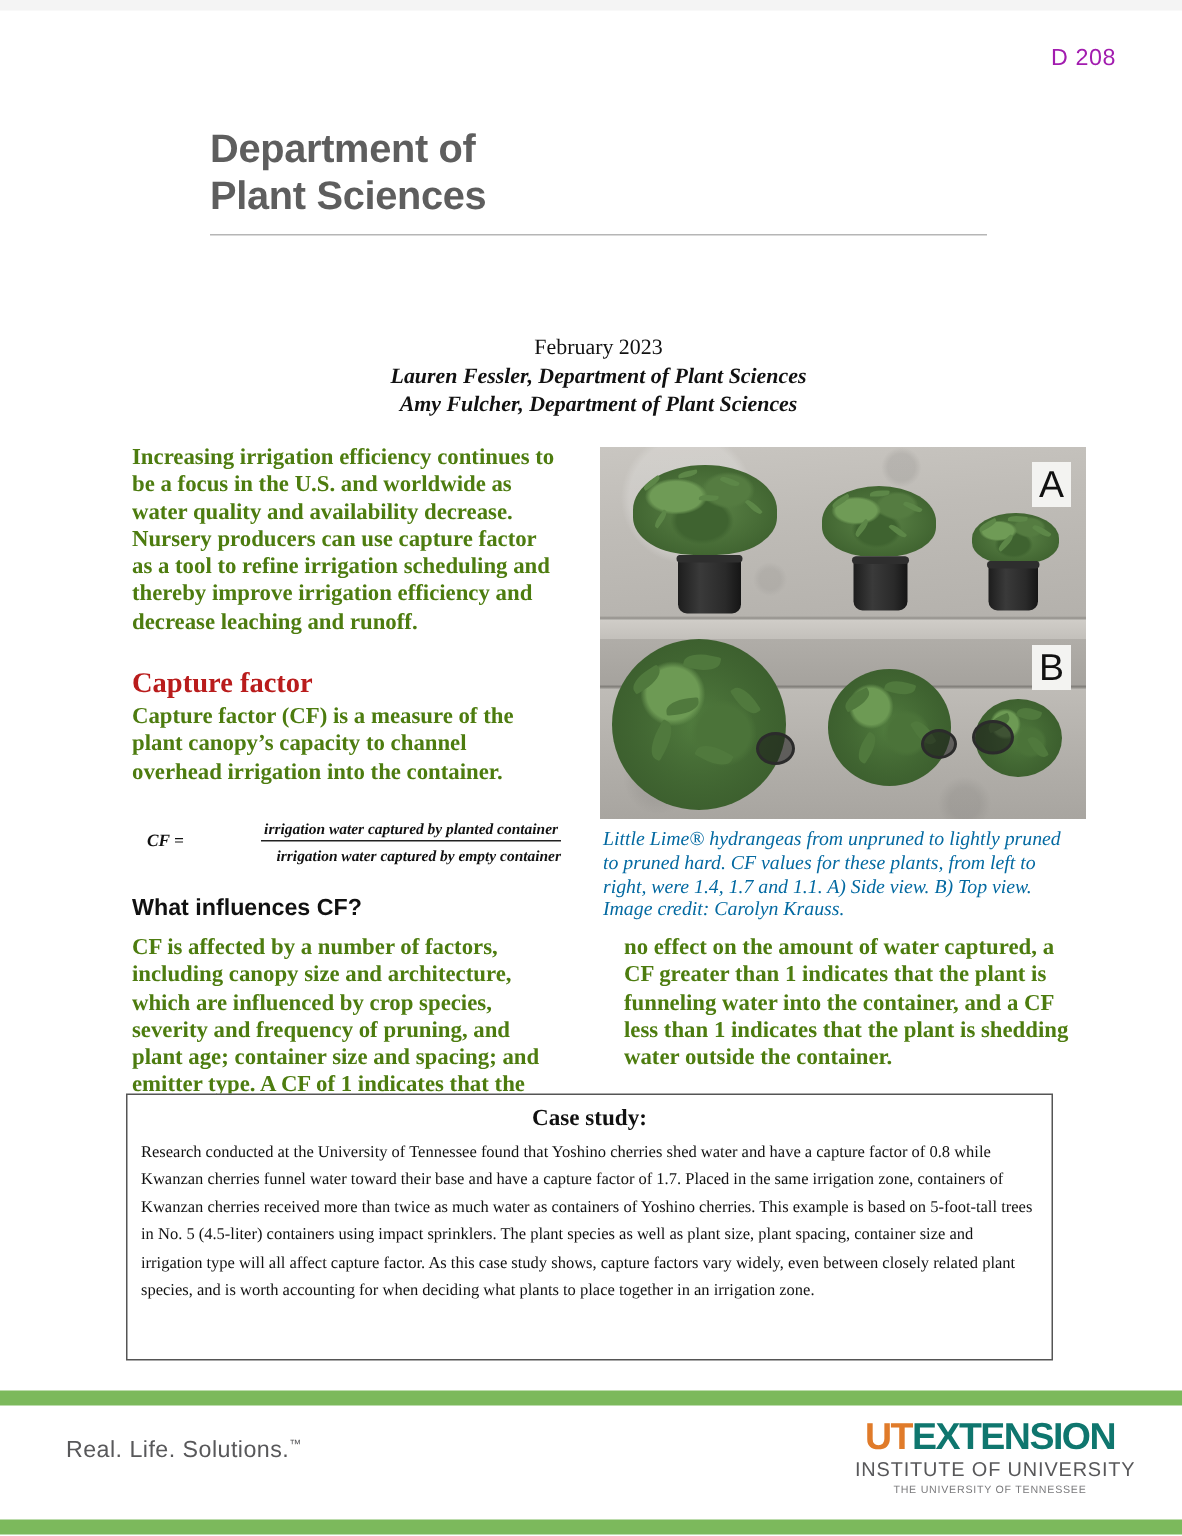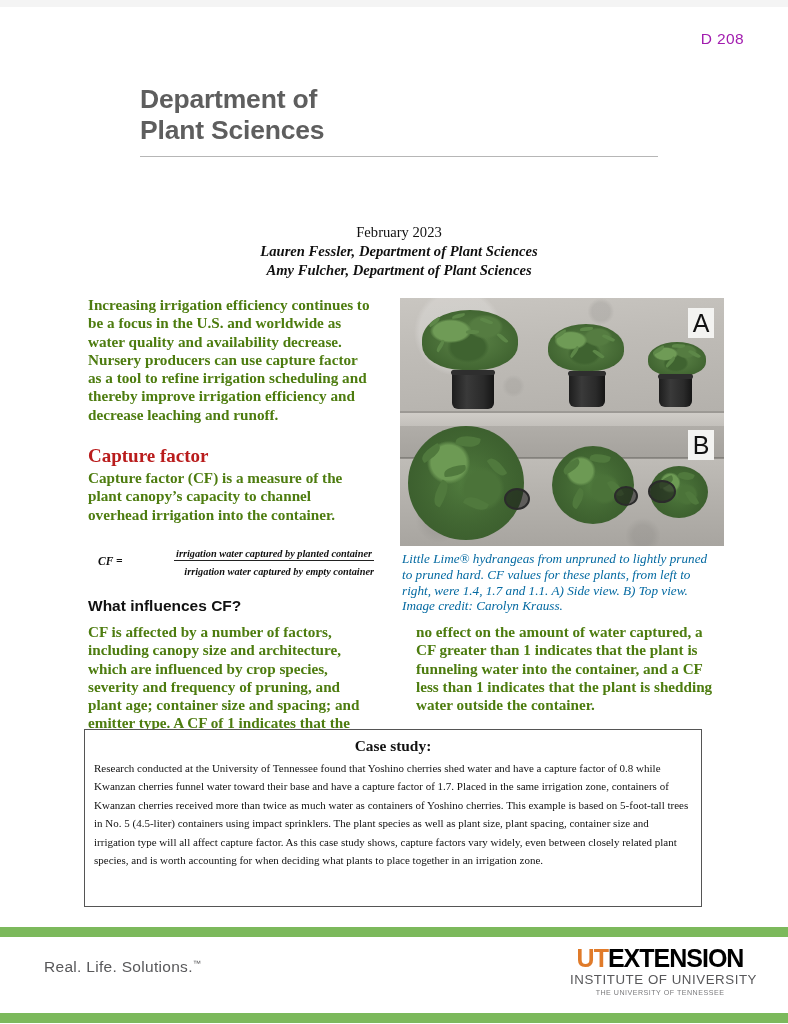--- a/index.html
+++ b/index.html
@@ -336,21 +336,21 @@
     font-family: "Liberation Sans", "DejaVu Sans", sans-serif;
   }
   .logo .row1 {
     font-weight: bold;
     font-size: 25px;
     letter-spacing: -1px;
     line-height: 25px;
     white-space: nowrap;
   }
   .logo .ut { color: #e07b2a; }
-  .logo .ext { color: #000000; }
+  .logo .ext { color: #0f766e; }
   .logo .row2 {
     font-size: 13.3px;
     color: #58585a;
     letter-spacing: 0.55px;
     line-height: 16px;
     margin-top: 1px;
     white-space: nowrap;
   }
   .logo .row3 {
     font-size: 7.1px;

